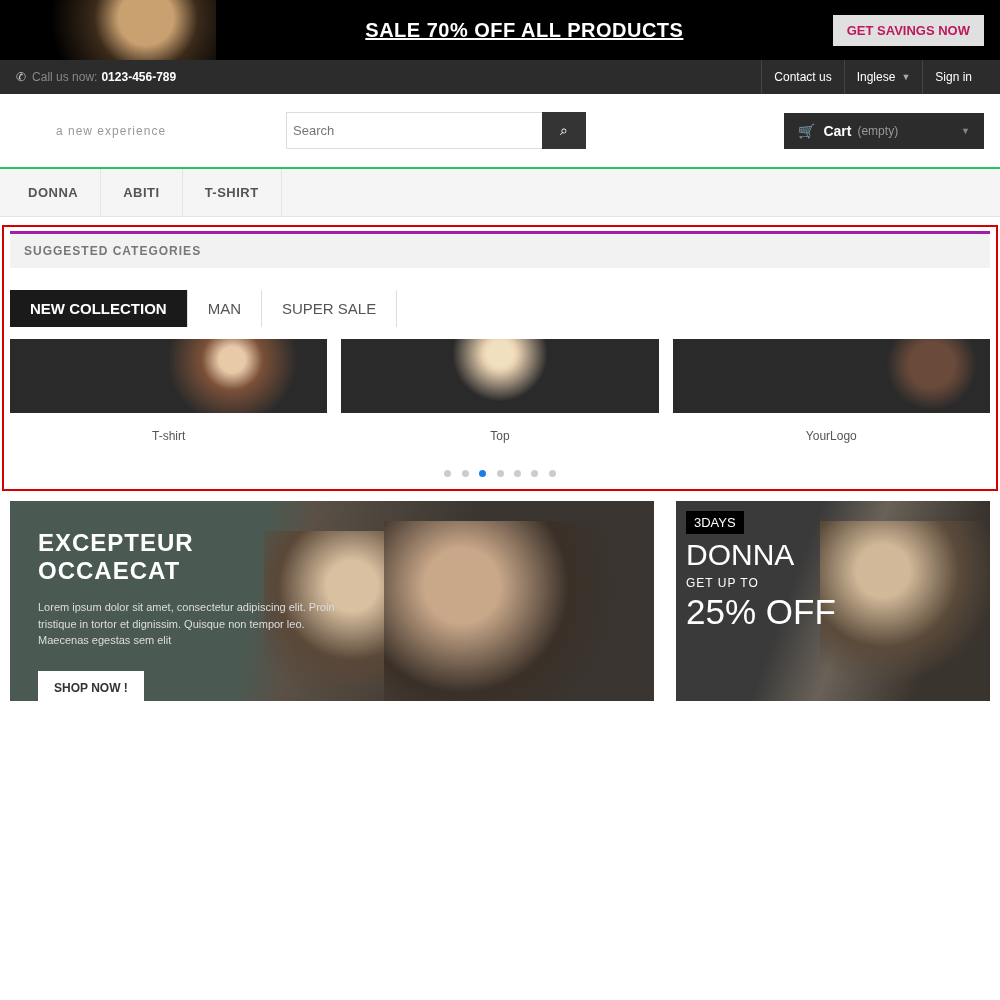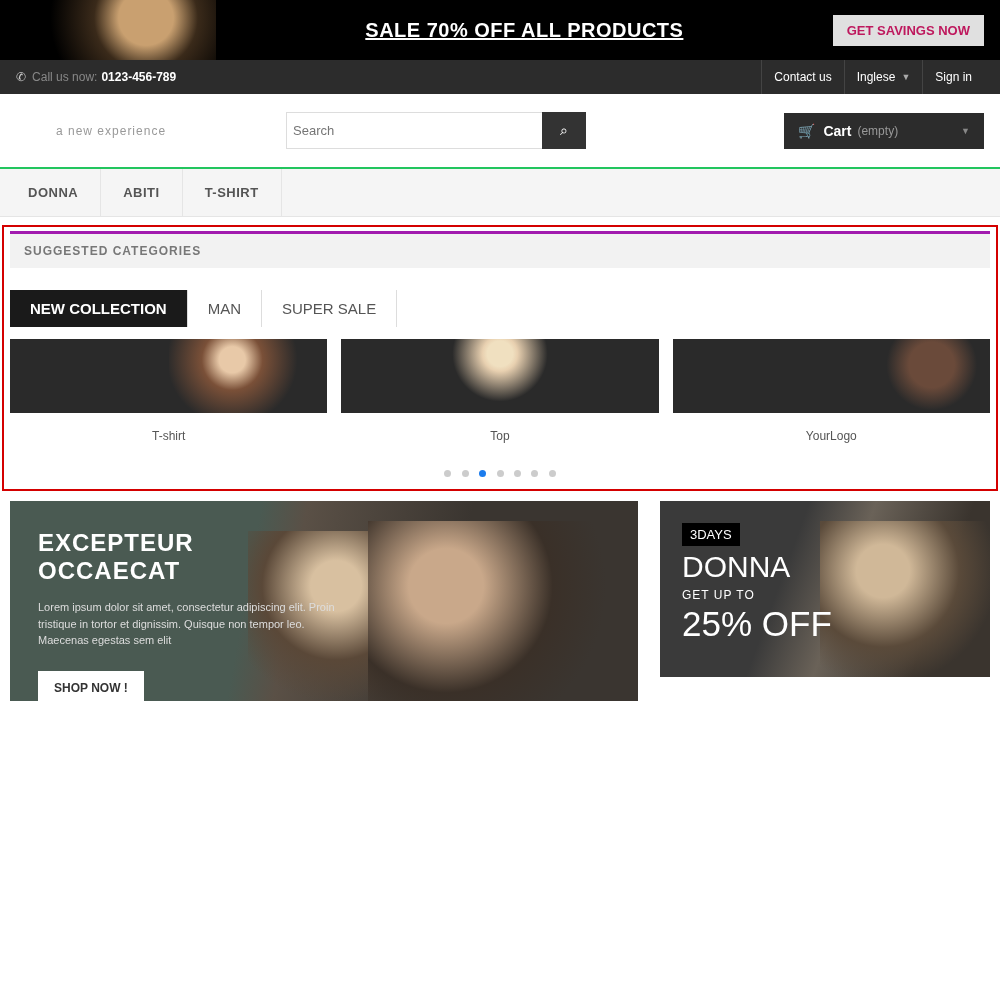--- a/index.html
+++ b/index.html
@@ -46,21 +46,21 @@
 .dots { text-align: center; margin-top: 4px; }
 .dot { display: inline-block; width: 7px; height: 7px; background: #ccc; border-radius: 50%; margin: 0 3px; cursor: pointer; }
 .dot.on { background: #1b7ced; }
 .promos { display: flex; gap: 22px; margin: 10px 10px 0; }
 .promo-l { flex: 2; height: 200px; position: relative; color: #fff; padding: 28px; background: linear-gradient(100deg, #4a5a52 0 38%, #5a5046 45%, #3a3530 70%); overflow: hidden; }
 .promo-l::after{content:"";position:absolute;right:10px;top:20px;width:260px;height:260px;background:radial-gradient(circle at 30% 25%, #c9a88a 0 14%, #3a3028 40%, transparent 60%);}
 .promo-l::before{content:"";position:absolute;right:170px;top:30px;width:220px;height:220px;background:radial-gradient(circle at 40% 25%, #d8c0a0 0 12%, #5a4838 35%, transparent 55%);}
 .promo-l h2 { font-size: 24px; font-weight: bold; letter-spacing: 1px; position: relative; z-index: 2; }
 .promo-l p { font-size: 11px; line-height: 1.5; margin-top: 14px; max-width: 300px; color: #ddd; position: relative; z-index: 2; }
 .promo-l button { margin-top: 22px; background: #fff; color: #333; border: none; padding: 10px 16px; font-size: 12px; font-weight: bold; cursor: pointer; position: relative; z-index: 2; }
-.promo-r { flex: 1; height: 176px; color: #fff; padding: 22px; position: relative; background: linear-gradient(110deg, #3a3a3a 0 38%, #6a6258 55%, #3a342e 80%); overflow:hidden; }
+.promo-r { flex: 1; height: 200px; color: #fff; padding: 10px; position: relative; background: linear-gradient(110deg, #3a3a3a 0 38%, #6a6258 55%, #3a342e 80%); overflow:hidden; }
 .promo-r::after{content:"";position:absolute;right:-10px;top:20px;width:180px;height:200px;background:radial-gradient(circle at 35% 25%, #d0b898 0 14%, #5a4a3a 40%, transparent 60%);}
 .promo-r .badge { background: #000; display: inline-block; padding: 4px 8px; font-size: 13px; position: relative; z-index: 2; }
 .promo-r .t1 { font-size: 30px; font-weight: 300; margin-top: 4px; position: relative; z-index: 2; }
 .promo-r .t2 { font-size: 12px; letter-spacing: 1px; margin-top: 4px; position: relative; z-index: 2; }
 .promo-r .t3 { font-size: 35px; font-weight: 300; margin-top: 2px; position: relative; z-index: 2; }
 .icon { display:inline-block; }
 </style>
 </head>
 <body>
 <div class="page">

